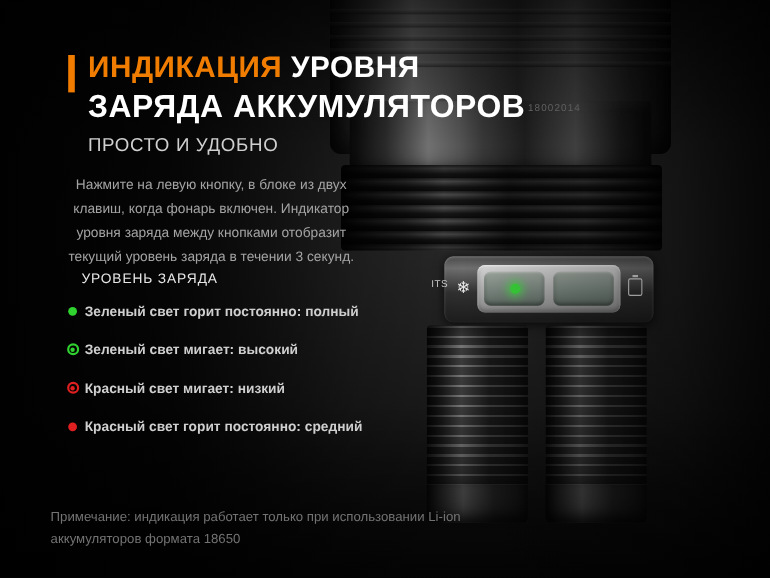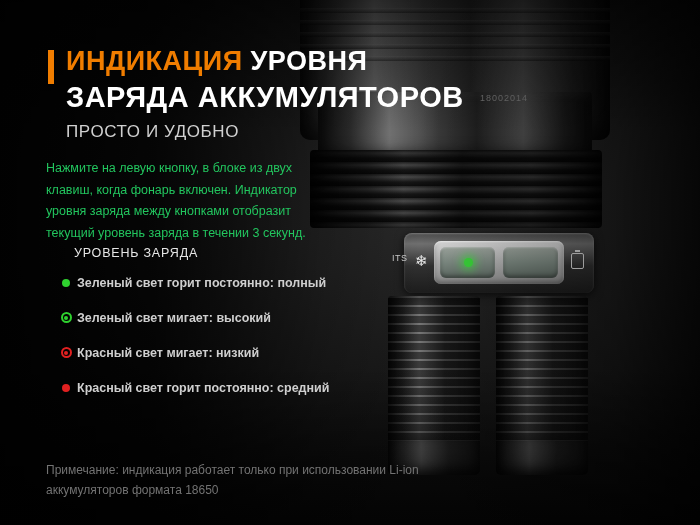--- a/index.html
+++ b/index.html
@@ -186,21 +186,21 @@
     border-radius: 0 0 5px 5px;
     background: linear-gradient(90deg, #0a0a0a 0%, #323232 18%, #606060 36%, #282828 66%, #121212 100%);
     box-shadow: inset 0 -6px 12px rgba(0,0,0,0.8);
   }
   .tube-cap.c1 { left: 388px; }
   .tube-cap.c2 { left: 496px; }
 
   
   .title-block {
     position: absolute;
-    left: 48px;
+    left: 62px;
     top: 46px;
     width: 470px;
   }
   .title-bar {
     position: absolute;
     left: 0;
     top: 4px;
     width: 6px;
     height: 34px;
     background: #f07d00;
@@ -229,21 +229,22 @@
     color: #d0d0d0;
   }
 
   .para {
     position: absolute;
     left: 46px;
     top: 158px;
     width: 292px;
     font-size: 12.5px;
     line-height: 1.72;
-    color: #22c55e;
+    color: #a3a3a3;
+    text-align: center;
   }
 
   .list-head {
     position: absolute;
     left: 74px;
     top: 246px;
     font-size: 12.5px;
     letter-spacing: .8px;
     color: #e6e6e6;
   }

